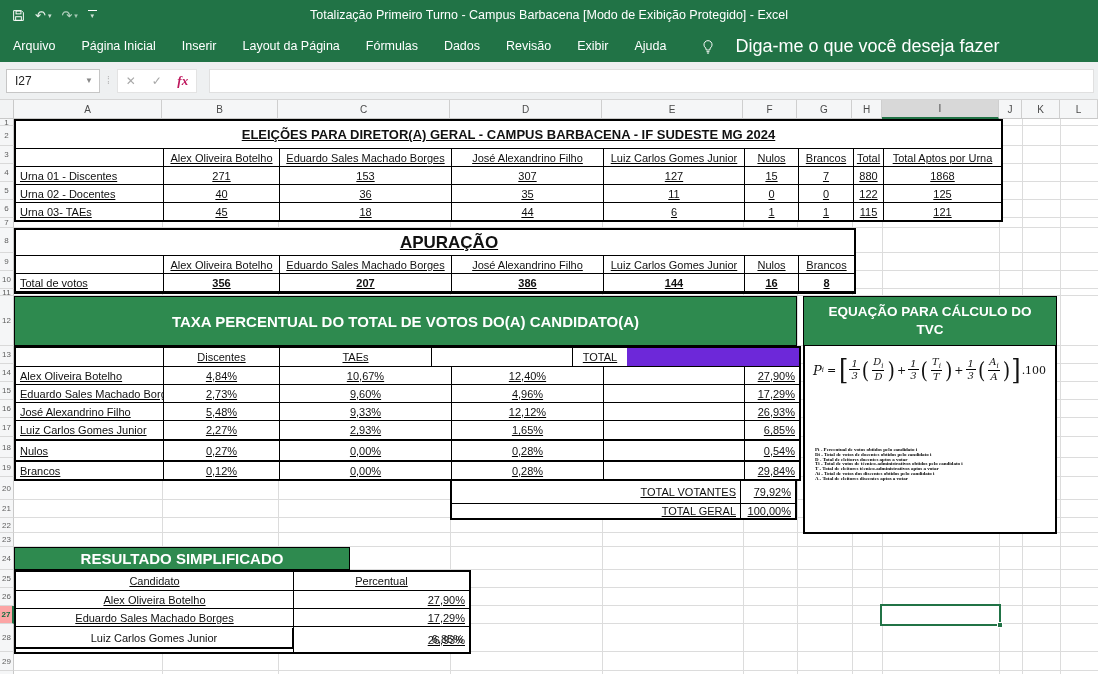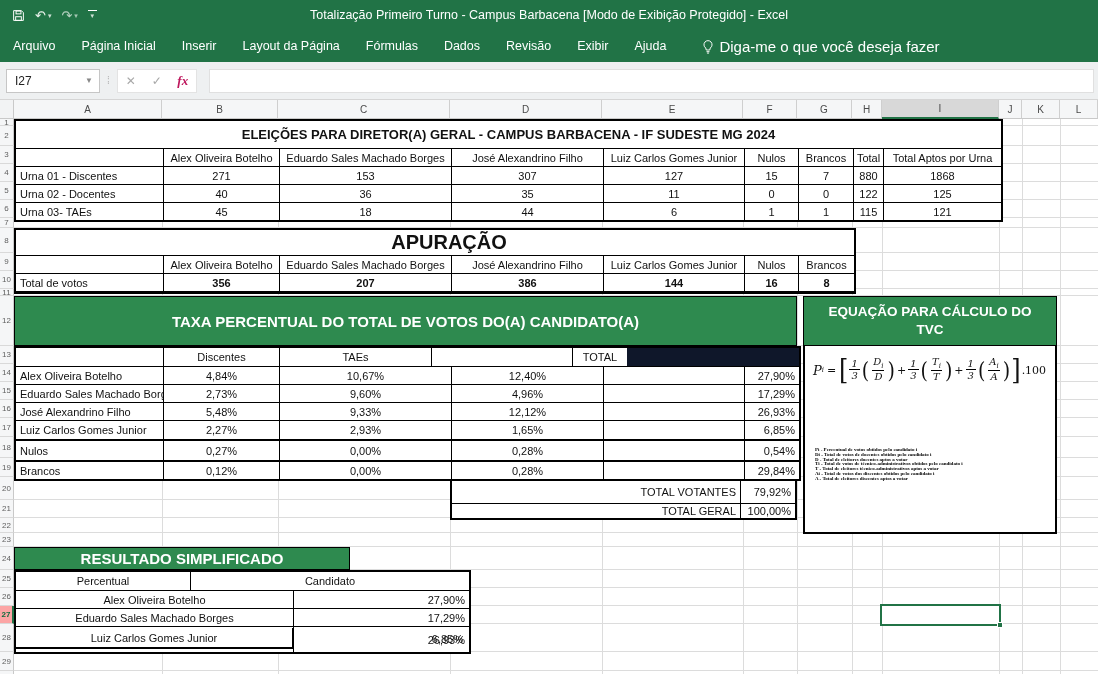--- a/index.html
+++ b/index.html
@@ -13,21 +13,21 @@
   .qat .ic{display:flex;align-items:center;gap:2px;font-size:13px;line-height:1;cursor:default;}
   .qat .da{font-size:7px;color:#cfe2d6;}
   .custom{display:flex;flex-direction:column;align-items:center;}
   .custom .bar{width:9px;border-top:1px solid #fff;margin-bottom:1px;}
   .custom .da{font-size:7px;}
   .wtitle{position:absolute;left:0;right:0;text-align:center;color:#fff;font-size:12.5px;pointer-events:none;}
 
   
   .ribbon{height:32px;background:#217346;display:flex;align-items:center;color:#fff;flex:0 0 auto;}
   .rtab{font-size:12.5px;padding:0 13px;height:100%;display:flex;align-items:center;cursor:default;}
-  .tellme{display:flex;align-items:center;gap:4px;margin-left:22px;font-size:15px;justify-content:flex-end;}
+  .tellme{display:flex;align-items:center;gap:20px;margin-left:22px;font-size:18px;justify-content:flex-end;}
 
   
   .fbar{height:38px;background:#eef0f1;border-bottom:1px solid #d5d5d5;display:flex;align-items:center;padding:0 4px 0 6px;flex:0 0 auto;}
   .namebox{width:94px;height:24px;background:#fff;border:1px solid #c6c6c6;display:flex;align-items:center;font-size:12px;color:#222;padding-left:8px;}
   .namebox .arr{margin-left:auto;padding-right:6px;font-size:8px;color:#888;}
   .fdots{color:#b5b5b5;font-size:10px;margin:0 7px;letter-spacing:0;}
   .fbtns{height:24px;background:#fff;border:1px solid #e3e3e3;display:flex;align-items:center;}
   .fbtn{width:26px;text-align:center;color:#a8a8a8;font-size:12px;}
   .fbtn.fx{font-family:"Liberation Serif",serif;font-style:italic;color:#be185d;font-size:13px;font-weight:bold;}
   .finput{flex:1;height:24px;background:#fff;border:1px solid #e0e0e0;margin-left:12px;font-size:12px;padding-left:6px;}
@@ -53,21 +53,21 @@
   .R7{height:10px}.R8{height:25px}.R9{height:18px}.R10{height:18px}.R11{height:7px}.R12{height:50px}
   .R13{height:18px}.R14{height:18px}.R15{height:18px}.R16{height:18px}.R17{height:19px}.R18{height:21px}
   .R19{height:19px}.R20{height:23px}.R21{height:18px}.R22{height:15px}.R23{height:14px}.R24{height:23px}
   .R25{height:18px}.R26{height:18px}.R27{height:18px}.R28{height:28px}.R29{height:19px}.R30{height:13px}
 
   
   .wA{width:148px}.wB{width:116px}.wC{width:172px}.wD{width:152px}.wE{width:141px}
   .wF{width:54px}.wG{width:55px}.wH{width:30px}.wI{width:117px}.wJ{width:23px}.wK{width:38px}.wL{width:38px}
 
   
-  .tbl{position:absolute;background:#0f172a;border:2px solid #000;}
+  .tbl{position:absolute;background:#6d28d9;border:2px solid #000;text-decoration:underline;}
   .trow{display:flex;}
   .trow .c{border-right:1px solid #000;border-top:1px solid #000;display:flex;align-items:center;
            justify-content:center;font-size:11px;color:#111;overflow:hidden;white-space:nowrap;background:#fff;}
   .trow .c:last-child{border-right:none;}
   .trow:first-child .c{border-top:none;}
   .c.lab{justify-content:flex-start;padding-left:4px;}
   .c.rt{justify-content:flex-end;padding-right:4px;}
   .c.b{font-weight:bold;}
   .ghead{background:#2e8a4f;color:#fff;font-weight:bold;display:flex;align-items:center;justify-content:center;text-align:center;}
   .gtitle{position:absolute;background:#2e8a4f;color:#fff;font-weight:bold;border:1px solid #000;
@@ -296,21 +296,21 @@
         <div class="c wE">6</div>
         <div class="c wF">1</div>
         <div class="c wG">1</div>
         <div class="c wH">115</div>
         <div class="c wI">121</div>
       </div>
     </div>
 
     <div class="tbl t2" style="left:14px;top:128px;">
       <div class="trow">
-        <div class="c ghead" style="width:838px;height:25px;font-size:20px;padding-left:28px;">APURAÇÃO</div>
+        <div class="c ghead" style="width:838px;height:25px;font-size:17px;padding-left:28px;">APURAÇÃO</div>
       </div>
       <div class="trow R9">
         <div class="c wA"></div>
         <div class="c wB">Alex Oliveira Botelho</div>
         <div class="c wC">Eduardo Sales Machado Borges</div>
         <div class="c wD">José Alexandrino Filho</div>
         <div class="c wE">Luiz Carlos Gomes Junior</div>
         <div class="c wF">Nulos</div>
         <div class="c wG">Brancos</div>
       </div>
@@ -445,22 +445,22 @@
         <div>Ti - Total de votos de técnico-administrativos obtidos pelo candidato i</div>
         <div>T - Total de eleitores técnico-administrativos aptos a votar</div>
         <div>Ai - Total de votos dos discentes obtidos pelo candidato i</div>
         <div>A - Total de eleitores discentes aptos a votar</div>
       </div>
     </div>
 
     <div class="gtitle" style="left:14px;top:447px;width:336px;height:23px;font-size:15px;">RESULTADO SIMPLIFICADO</div>
     <div class="tbl" style="left:14px;top:470px;border-bottom:none;">
       <div class="trow R25">
+        <div class="c" style="width:278px">Candidato</div>
         <div class="c" style="width:175px">Percentual</div>
-        <div class="c" style="width:278px">Candidato</div>
       </div>
       <div class="trow R26">
         <div class="c" style="width:278px">Alex Oliveira Botelho</div>
         <div class="c rt" style="width:175px">27,90%</div>
       </div>
       <div class="trow R27">
         <div class="c" style="width:278px">Eduardo Sales Machado Borges</div>
         <div class="c rt" style="width:175px">17,29%</div>
       </div>
       <div class="trow R28" style="border-bottom:2px solid #000;">

